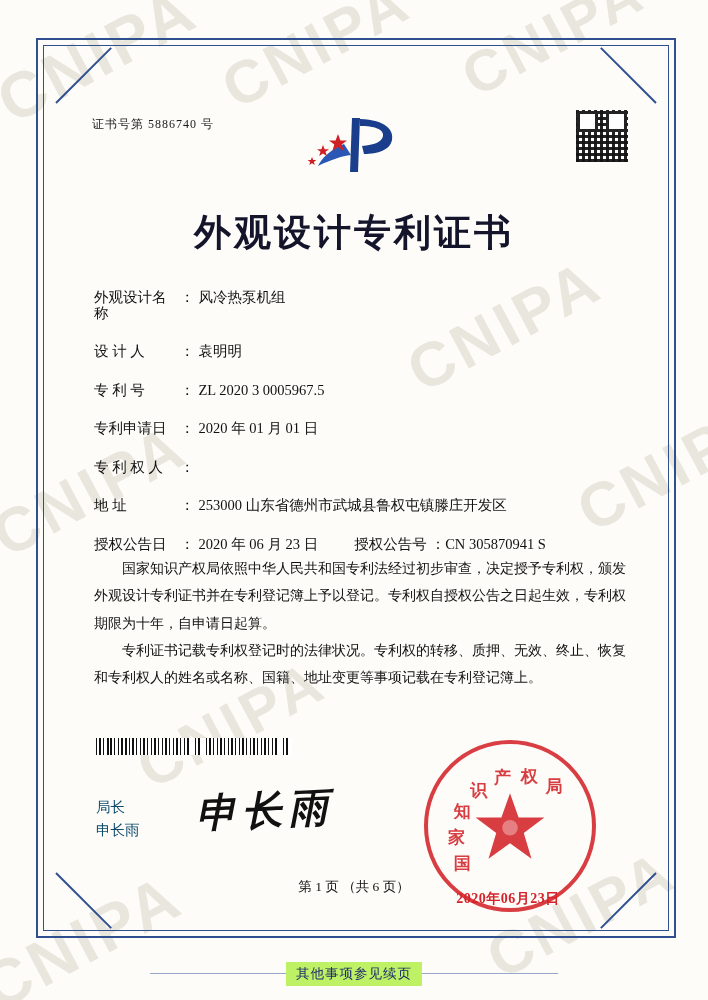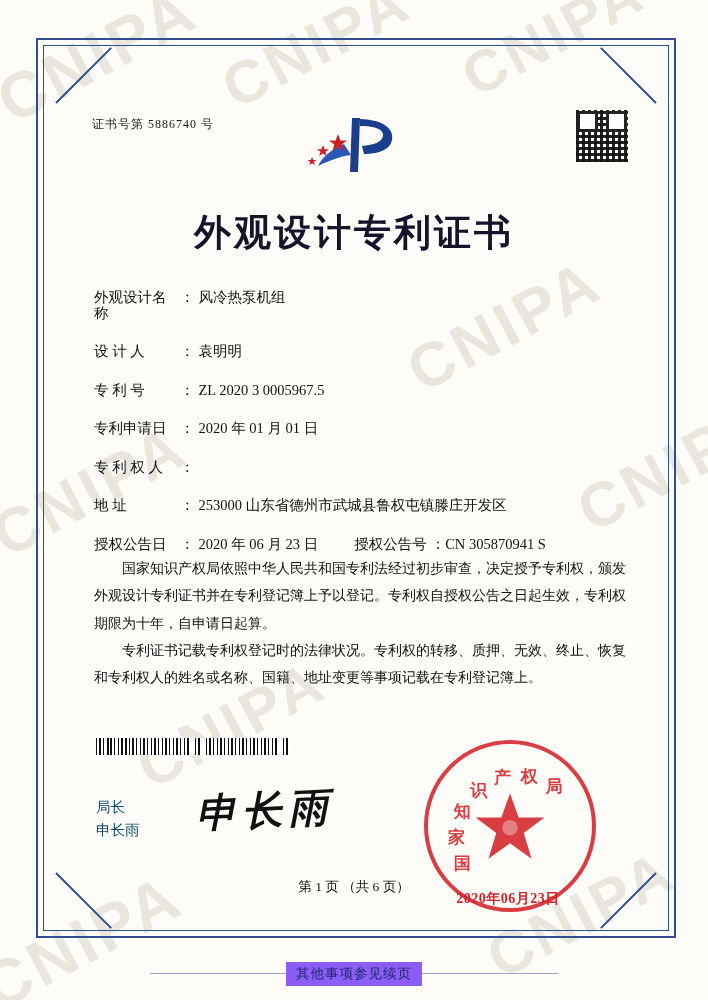--- a/index.html
+++ b/index.html
@@ -265,21 +265,21 @@
     bottom: 14px;
     text-align: center;
     font-size: 13.5px;
     color: #1b2a6b;
     letter-spacing: 1px;
     z-index: 4;
   }
   .footer-note span {
     display: inline-block;
     padding: 3px 10px;
-    background: #8b5cf6;
+    background: #bef264;
   }
   .footer-rule {
     position: absolute;
     left: 150px; right: 150px;
     bottom: 26px;
     height: 1px;
     background: #9aa7c9;
     z-index: 3;
   }
 </style>

